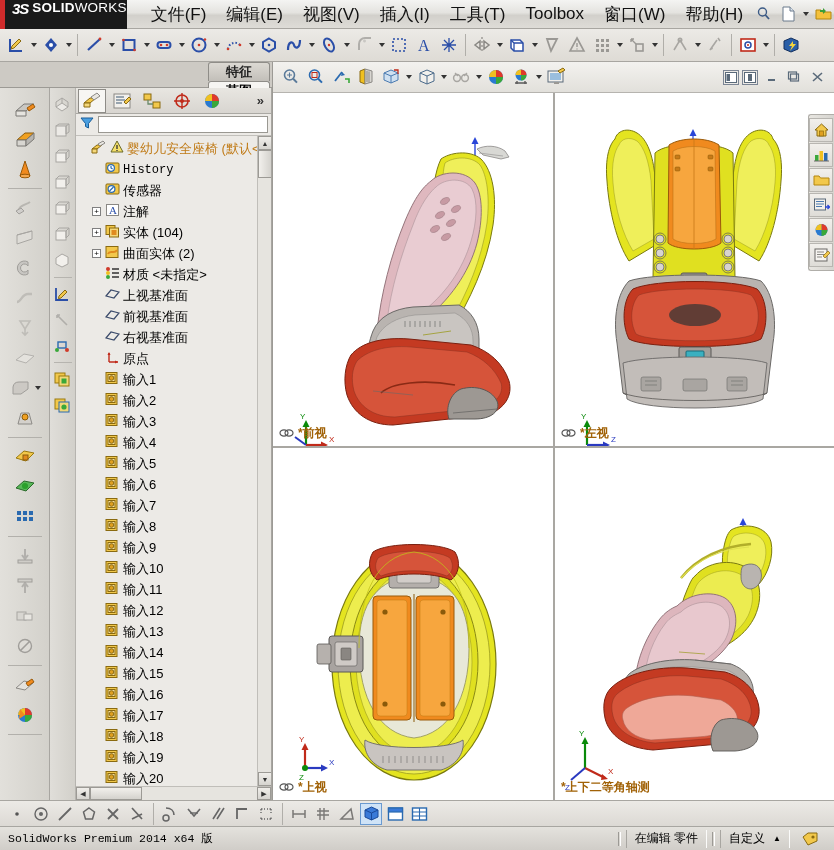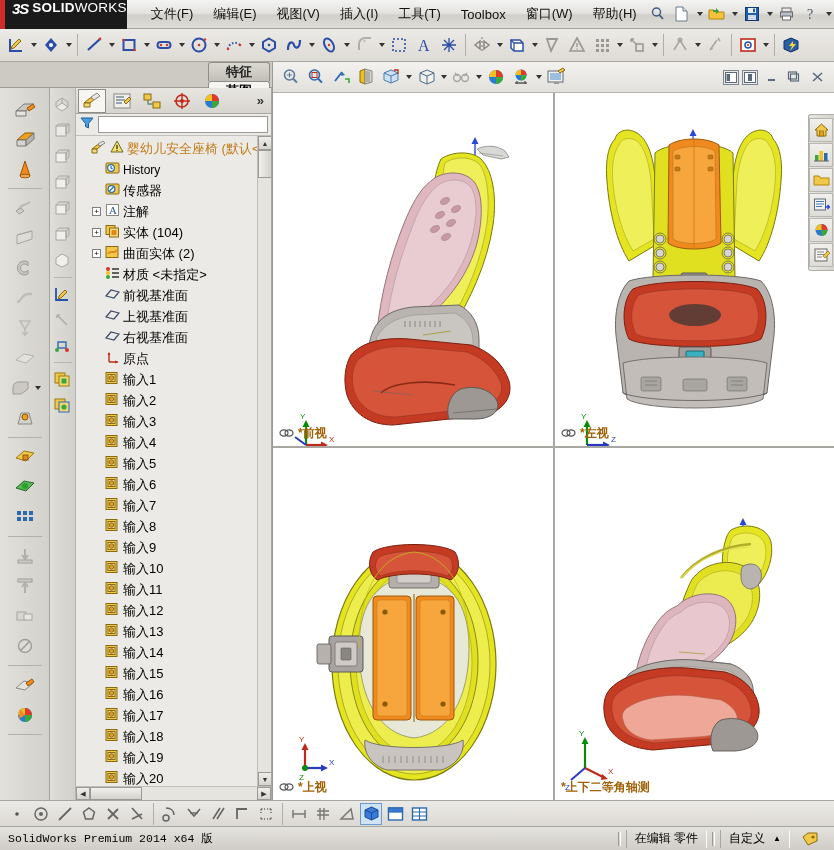--- a/index.html
+++ b/index.html
@@ -27,21 +27,21 @@
     position:relative;
   }
   .sw-logo::before{
     content:""; position:absolute; left:0; top:0; width:5px; height:29px; background:#d02b2b;
   }
   .sw-logo .mark{ font-style:italic; font-weight:bold; font-size:15px; letter-spacing:-1px; margin-left:6px;}
   .sw-logo .name{ font-weight:bold; font-size:13.5px; letter-spacing:0.2px;}
   .sw-logo .name .light{ font-weight:normal; }
   .menubar { display:flex; align-items:center; gap:0px; margin-left:14px; }
   .menu-item {
-    padding:4px 10px; font-size:13px; color:#111; white-space:nowrap; cursor:default;
+    padding:4px 10px; font-size:17px; color:#111; white-space:nowrap; cursor:default;
   }
   .title-right { margin-left:auto; display:flex; align-items:center; gap:2px; padding-right:6px;}
   .tb-btn { width:22px;height:22px; display:flex;align-items:center;justify-content:center; cursor:default;}
   .caret { width:0;height:0;border-left:3px solid transparent;border-right:3px solid transparent;border-top:4px solid #333; margin-left:1px; }
   .win-btn{ width:20px;height:18px;display:flex;align-items:center;justify-content:center; color:#5a6a7a; font-size:13px;}
 
   
   .toolbar2 {
     position:absolute; left:0; top:29px; width:834px; height:33px;
     background: linear-gradient(to bottom,#eceae6,#dedbd5);
@@ -115,21 +115,21 @@
     font-size:13px; color:#000; cursor:default; padding-left:2px;
   }
   .tnode.root{ color:#c07b17; font-weight:normal; }
   .tnode .plus{
     width:9px;height:9px;border:1px solid #808080;background:#fff;
     font-size:8px;line-height:7px;text-align:center;color:#000; flex:none; margin-right:1px;
   }
   .tnode .nop{ width:9px; flex:none; margin-right:1px;}
   .ind{ width:11px; flex:none; }
   .tlabel{ font-size:13px; }
-  .mono-lbl{ font-family:Liberation Sans, sans-serif; font-size:12px;}
+  .mono-lbl{ font-family:Liberation Mono, monospace; font-size:12px;}
   .vscroll{
     position:absolute; right:0; top:0; width:14px; bottom:14px;
     background:#e6e4df; border-left:1px solid #c0beb9;
   }
   .vscroll .arrow{ width:14px;height:14px;background:linear-gradient(to bottom,#f0eeea,#d6d4cf);
     border:1px solid #9c9a95; display:flex;align-items:center;justify-content:center;font-size:7px;color:#333;}
   .vscroll .thumb{ position:absolute; left:0; top:14px; width:14px; height:28px;
     background:linear-gradient(to right,#f2f0ec,#d4d2cd); border:1px solid #9c9a95;}
   .vscroll .arrow.bot{ position:absolute; bottom:0; left:0;}
   .hscroll{
@@ -859,32 +859,32 @@
           </div>
 
           <div class="tnode">
             <span class="ind"></span>
               <span class="nop"></span>
             <span>
               <svg width="15" height="14" viewBox="0 0 15 14">
                   <path d="M1 9 L6 3 L14 5 L9 11 Z" fill="none" stroke="#3a4a6a" stroke-width="1.2"></path>
                 </svg>
             </span>
-            <span class="tlabel">前视基准面</span>
+            <span class="tlabel">上视基准面</span>
           </div>
 
           <div class="tnode">
             <span class="ind"></span>
               <span class="nop"></span>
             <span>
               <svg width="15" height="14" viewBox="0 0 15 14">
                   <path d="M1 9 L6 3 L14 5 L9 11 Z" fill="none" stroke="#3a4a6a" stroke-width="1.2"></path>
                 </svg>
             </span>
-            <span class="tlabel">上视基准面</span>
+            <span class="tlabel">前视基准面</span>
           </div>
 
           <div class="tnode">
             <span class="ind"></span>
               <span class="nop"></span>
             <span>
               <svg width="15" height="14" viewBox="0 0 15 14">
                   <path d="M1 9 L6 3 L14 5 L9 11 Z" fill="none" stroke="#3a4a6a" stroke-width="1.2"></path>
                 </svg>
             </span>

